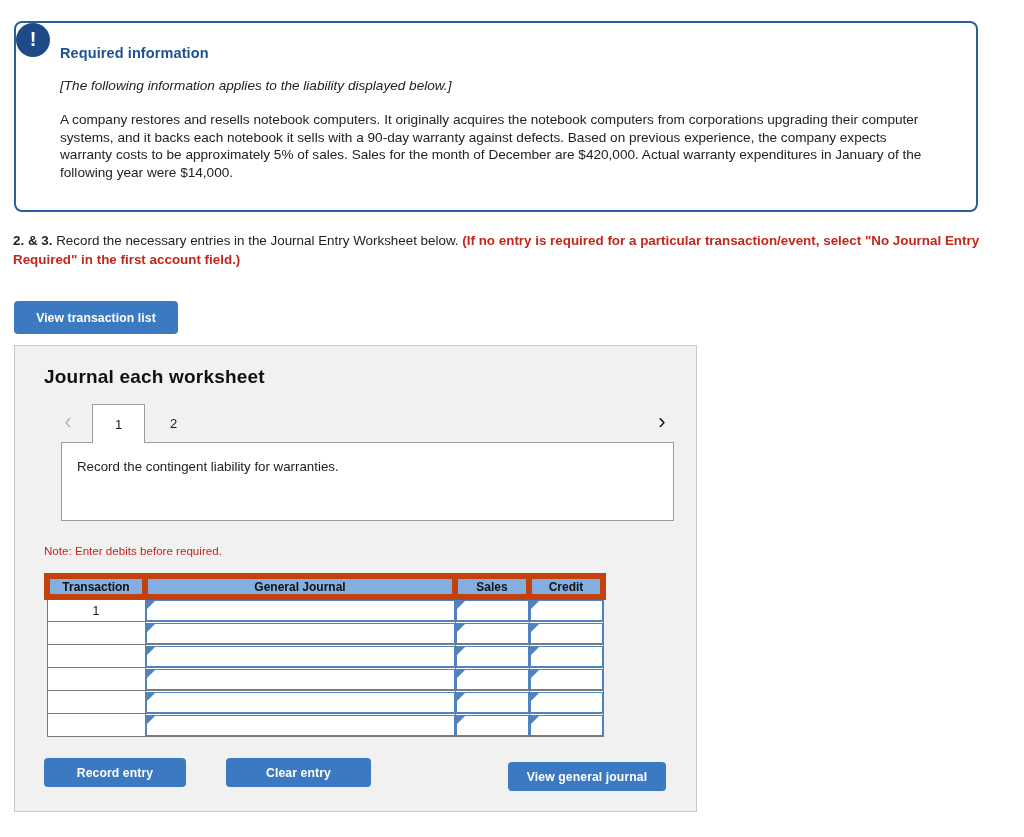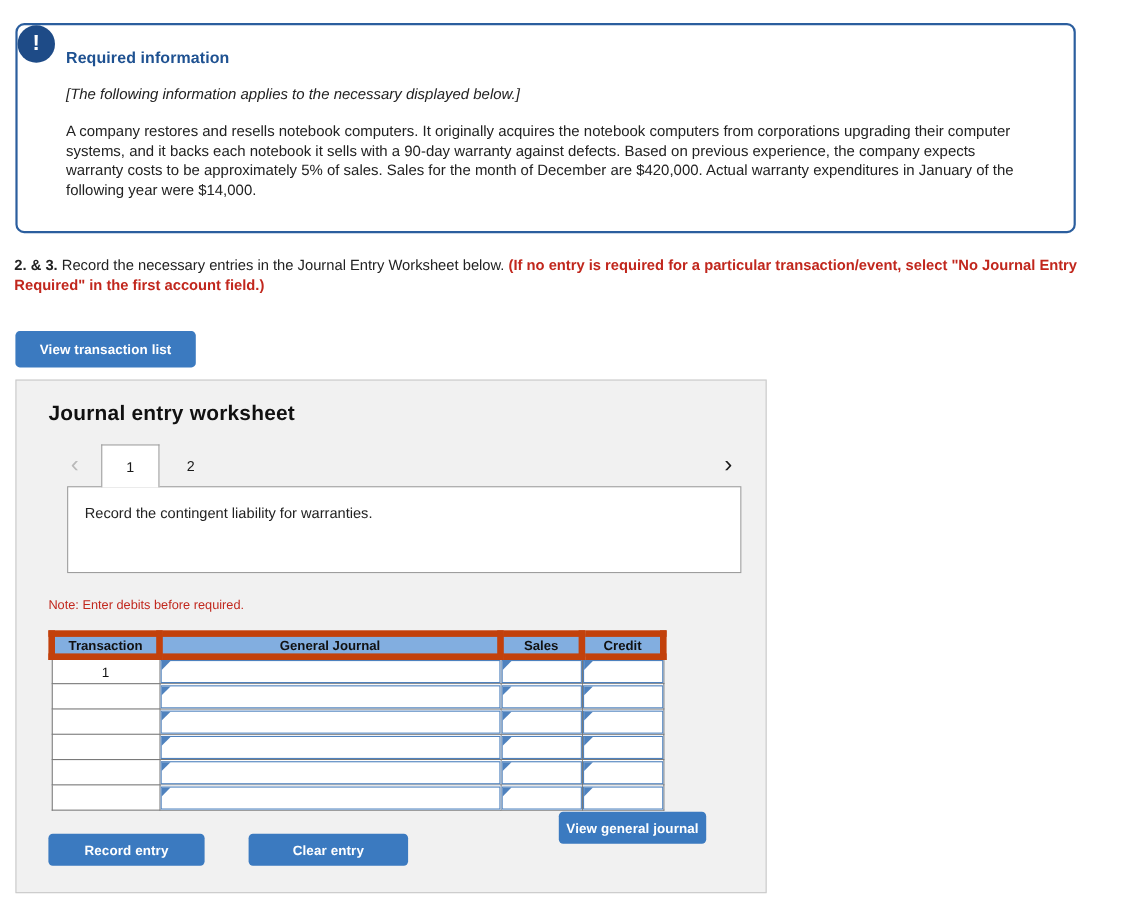--- a/index.html
+++ b/index.html
@@ -229,45 +229,45 @@
     left: 29px; top: 412px;
     width: 142px; height: 29px;
   }
   #clear-entry {
     position: absolute;
     left: 211px; top: 412px;
     width: 145px; height: 29px;
   }
   #view-general-journal {
     position: absolute;
-    left: 493px; top: 392px;
-    width: 134px; height: 29px;
+    left: 493px; top: 416px;
+    width: 158px; height: 29px;
   }
 </style>
 </head>
 <body>
 
 <div id="info-callout">
   <div id="info-icon">!</div>
   <div id="info-inner">
     <div id="info-heading">Required information</div>
-    <p id="info-italic">[The following information applies to the necessary displayed below.]</p>
+    <p id="info-italic">[The following information applies to the liability displayed below.]</p>
     <p id="info-body">A company restores and resells notebook computers. It originally acquires the notebook computers from corporations upgrading their computer systems, and it backs each notebook it sells with a 90-day warranty against defects. Based on previous experience, the company expects warranty costs to be approximately 5% of sales. Sales for the month of December are $420,000. Actual warranty expenditures in January of the following year were $14,000.</p>
   </div>
 </div>
 
 <div id="instruction">
   <span class="lead">2. &amp; 3.</span><span> Record the necessary entries in the Journal Entry Worksheet below. </span><span class="req">(If no entry is required for a particular transaction/event, select "No Journal Entry Required" in the first account field.)</span>
 </div>
 
 <button class="btn" id="view-transaction-list">View transaction list</button>
 
 <div id="worksheet-panel">
 
-  <div id="worksheet-title">Journal entry worksheet</div>
+  <div id="worksheet-title">Journal each worksheet</div>
 
   <div id="tab-strip">
     <button class="tab-arrow" id="tab-prev">‹</button>
     <button class="tab active" id="tab-0">1</button>
     <button class="tab" id="tab-1">2</button>
     <button class="tab-arrow" id="tab-next">›</button>
   </div>
 
   <div id="prompt-box">
     <div id="prompt-text">Record the contingent liability for warranties.</div>

